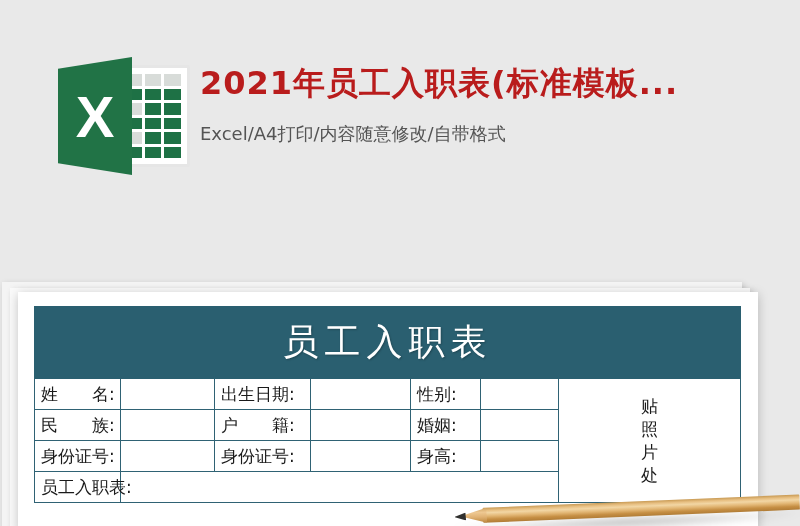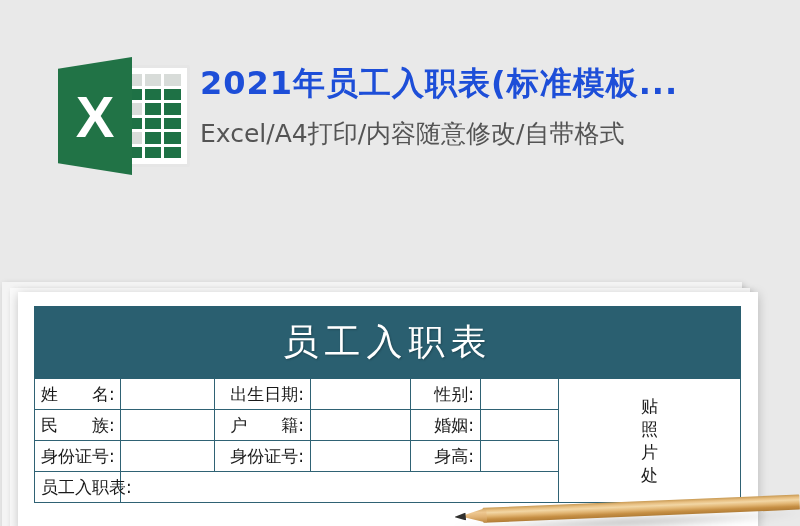--- a/index.html
+++ b/index.html
@@ -36,27 +36,27 @@
   }
   #excel-icon .xletter{
     position:absolute;left:0;top:0;width:74px;height:118px;
     color:#ffffff;font-size:58px;font-weight:bold;
     display:flex;align-items:center;justify-content:center;
     font-family:"Liberation Sans",sans-serif;
   }
 
   #banner-text{position:absolute;left:200px;top:62px;width:600px;}
   #banner-title{
-    font-size:32px;font-weight:bold;color:#1d4ed8;
+    font-size:32px;font-weight:bold;color:#b91c1c;
     letter-spacing:1px;line-height:42px;white-space:nowrap;
     font-family:"DejaVu Sans","Liberation Sans",sans-serif;
   }
   #banner-sub{
     margin-top:14px;
-    font-size:25px;color:#545454;line-height:32px;white-space:nowrap;
+    font-size:18px;color:#545454;line-height:32px;white-space:nowrap;
     font-family:"DejaVu Sans","Liberation Sans",sans-serif;
   }
 
   
   #preview{position:absolute;left:0;top:250px;width:800px;height:276px;}
 
   .sheet-back{
     position:absolute;left:2px;top:32px;width:740px;height:250px;
     background:#f4f4f4;box-shadow:2px 2px 6px rgba(0,0,0,.18);
   }
@@ -73,21 +73,21 @@
     position:absolute;left:16px;top:14px;width:706px;
     border-collapse:collapse;table-layout:fixed;
   }
   #doc-table td{
     border:1px solid #2f6274;
     height:31px;padding:0 6px;box-sizing:border-box;
     font-size:17px;color:#1a1a1a;
     font-family:"DejaVu Sans","Liberation Serif",serif;
     background:#ffffff;vertical-align:middle;
   }
-  #doc-table td.lbl{text-align:right;white-space:nowrap;}
+  #doc-table td.lbl{text-align:left;white-space:nowrap;}
   #doc-table td.val{background:#ffffff;}
   #doc-table tr.title-row td{
     background:#2a5f70;border:1px solid #2a5f70;
     height:72px;text-align:center;vertical-align:middle;
   }
   #doc-title{
     color:#ffffff;font-size:36px;letter-spacing:6px;
     font-family:Liberation Mono, monospace;
     text-shadow:1px 1px 2px rgba(0,0,0,.25);
   }

